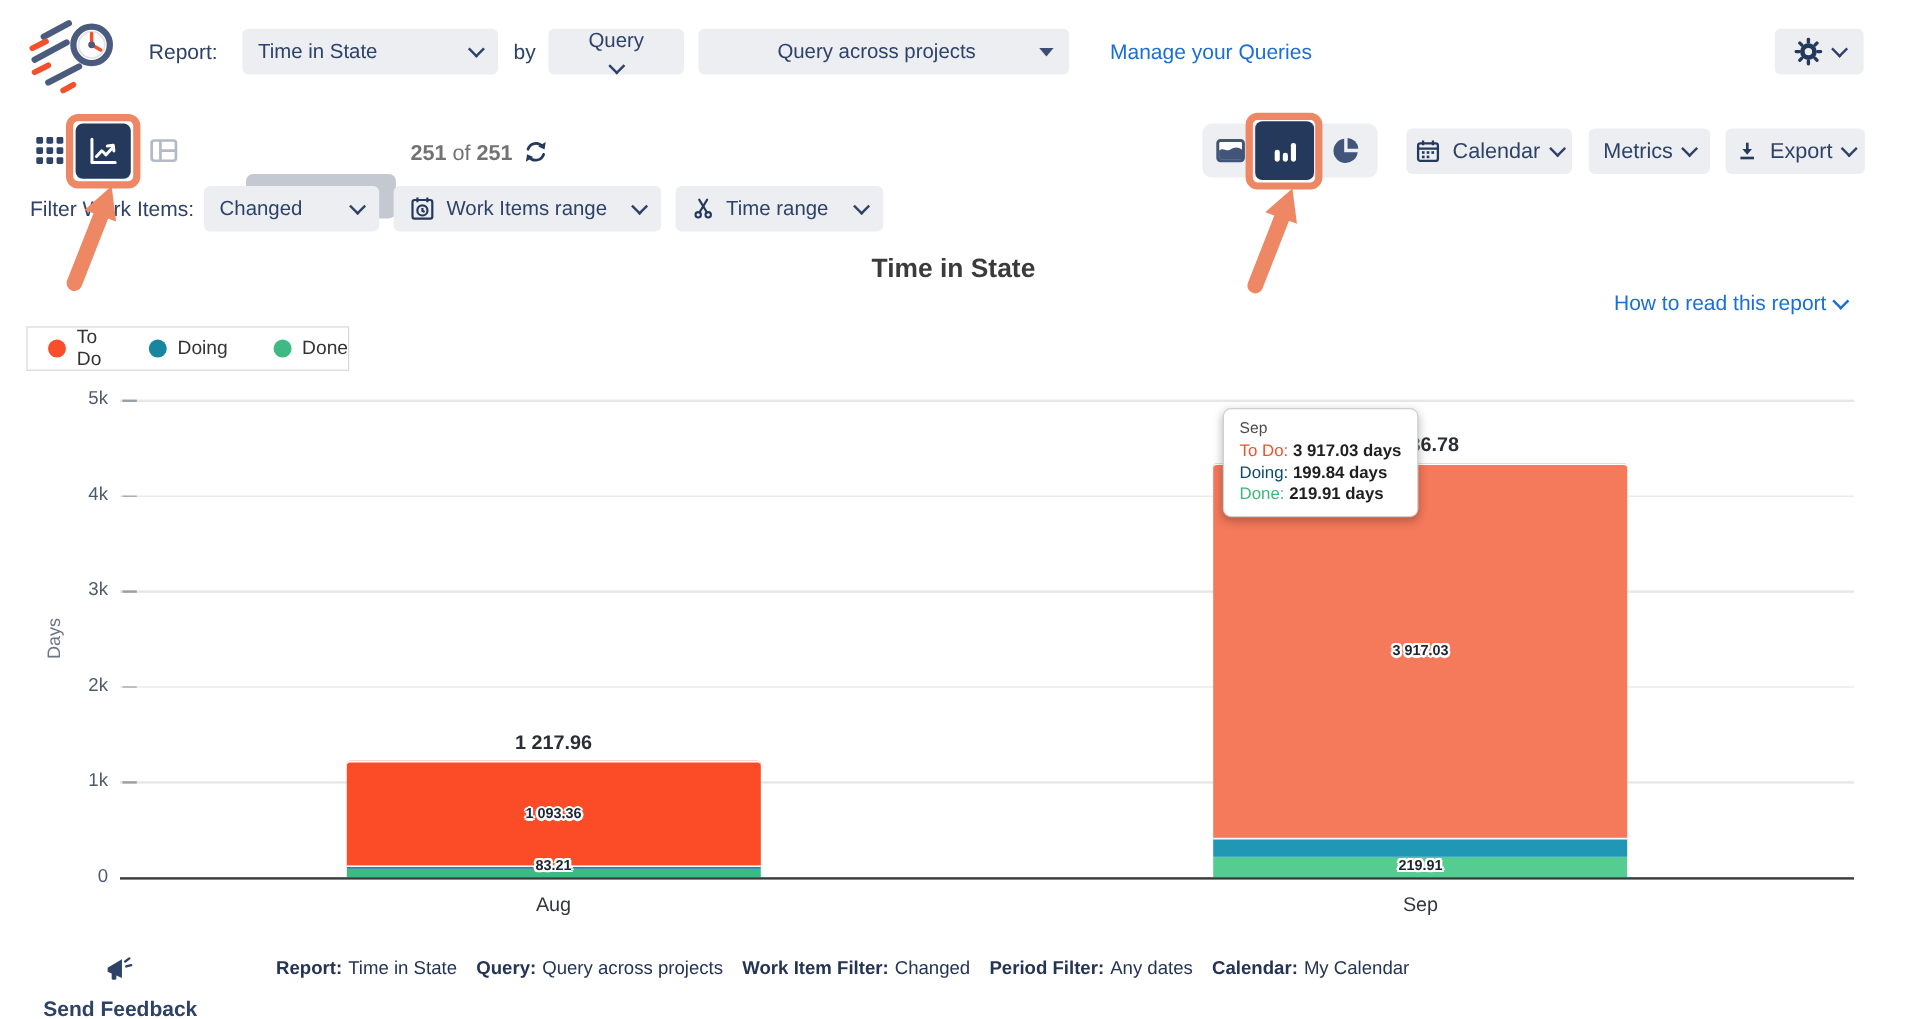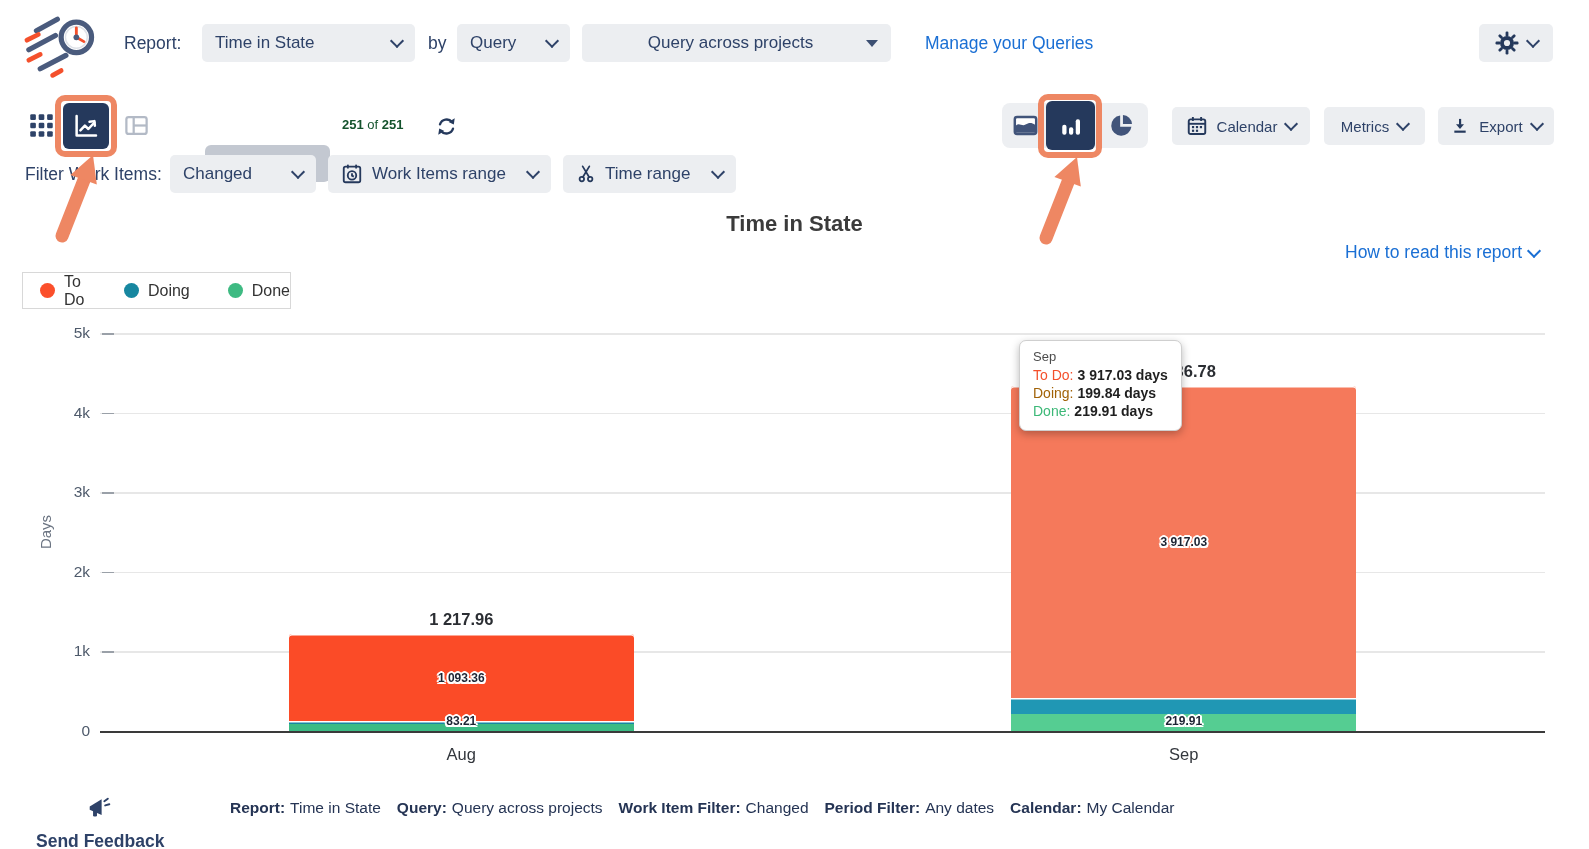--- a/index.html
+++ b/index.html
@@ -3,21 +3,21 @@
 <meta charset="utf-8">
 <style>
   html,body{margin:0;padding:0;background:#fff;}
   .page{position:relative;width:1589px;height:849px;background:#fff;overflow:hidden;
         font-family:"Liberation Sans",sans-serif;color:#2e4268;}
   .abs{position:absolute;box-sizing:border-box;}
   .txt{font-size:17.5px;color:#2e4268;}
   .dd{display:flex;align-items:center;justify-content:space-between;background:#eceef1;
       border-radius:5px;height:38px;padding:0 13px;font-size:17px;color:#2e4268;cursor:pointer;}
   .btn{display:flex;align-items:center;justify-content:center;gap:9px;background:#eceef1;
-      border-radius:5px;height:38px;font-size:15px;color:#2e4268;cursor:pointer;}
+      border-radius:5px;height:38px;font-size:18px;color:#2e4268;cursor:pointer;}
   .chev{display:inline-block;width:8px;height:8px;border-right:2.4px solid #2e4268;
       border-bottom:2.4px solid #2e4268;transform:rotate(45deg);position:relative;top:-2px;flex:none;}
   .chev.blue{border-color:#1a6fd4;}
   .tri{width:0;height:0;border-left:6px solid transparent;border-right:6px solid transparent;
       border-top:7px solid #3c4f72;flex:none;}
   .link{color:#1a6fd4;font-size:17.5px;cursor:pointer;text-decoration:none;display:flex;align-items:center;gap:7px;}
   .navbtn{background:#25395c;border-radius:6px;display:flex;align-items:center;justify-content:center;}
   .annbox{border:6px solid #ee8763;border-radius:10px;z-index:20;pointer-events:none;}
   .pill-group{background:#edeff2;border-radius:8px;}
   .zoom-pill{background:#c3c8d1;border-radius:6px;display:flex;align-items:center;justify-content:center;
@@ -83,21 +83,21 @@
 
   <div class="abs txt" style="left:124px;top:33px;">Report:</div>
 
   <div class="abs dd" style="left:202px;top:24px;width:213px;">
     <span>Time in State</span>
     <span class="chev"></span>
   </div>
 
   <div class="abs txt" style="left:428px;top:33px;">by</div>
 
-  <div class="abs dd" style="left:457px;top:24px;width:113px;">
+  <div class="abs dd" style="left:457px;top:24px;width:113px;flex-direction:column;">
     <span>Query</span>
     <span class="chev"></span>
   </div>
 
   <div class="abs dd" style="left:582px;top:24px;width:309px;justify-content:center;gap:0;">
     <span style="flex:1;text-align:center;">Query across projects</span>
     <span class="tri"></span>
   </div>
 
   <a class="abs link" style="left:925px;top:33px;">Manage your Queries</a>
@@ -153,21 +153,21 @@
       <rect x="3" y="4.5" width="18" height="15" rx="2"></rect>
       <line x1="9.5" y1="4.5" x2="9.5" y2="19.5"></line>
       <line x1="9.5" y1="12" x2="21" y2="12"></line>
     </svg>
   </div>
 
   <div class="abs zoom-pill" style="left:205px;top:108px;width:125px;height:37px;margin-top:37px;">
     <span>100%</span>
   </div>
 
-  <div class="abs" style="left:342px;top:117px;font-size:13px;color:#14532d;">
+  <div class="abs" style="left:342px;top:117px;font-size:18px;color:#737373;">
     <b>251</b>
     <span>of</span>
     <b>251</b>
   </div>
 
   <div class="abs" style="left:435px;top:115px;width:23px;height:23px;cursor:pointer;">
     <svg viewBox="0 0 24 24" width="23" height="23" fill="none" stroke="#25395c" stroke-width="2.4" stroke-linecap="round">
       <path d="M5.2 9.8a7.3 7.3 0 0 1 12.6-2.4"></path>
       <path d="M18.8 14.2a7.3 7.3 0 0 1-12.6 2.4"></path>
       <polygon points="20.6,3.4 19.6,9.9 14.2,7.4" fill="#25395c" stroke="none"></polygon>
@@ -333,21 +333,21 @@
         <div class="seg" style="bottom: 17.5048px; height: 15.9073px; background: rgb(32, 151, 180); box-shadow: rgb(255, 255, 255) 0px 1.5px 0px inset;"></div>
         <div class="seg" style="bottom: 33.4121px; height: 311.796px; background: rgb(245, 121, 91); box-shadow: rgb(255, 255, 255) 0px 1.5px 0px inset; border-radius: 3px 3px 0px 0px;"></div>
         <div class="seglabel" style="bottom: 179.31px;">3 917.03</div>
         <div class="totallabel" style="bottom: 350.208px;">4 336.78</div>
       </div>
     </div>
 
   <div class="tooltip">
     <div class="tt-title">Sep</div>
     <div class="tt-row"><span class="tt-name" style="color: rgb(244, 80, 44);">To Do:</span><span class="tt-val">3 917.03 days</span></div>
-    <div class="tt-row"><span class="tt-name" style="color: #a16207;">Doing:</span><span class="tt-val">199.84 days</span></div>
+    <div class="tt-row"><span class="tt-name" style="color: #0c4a6e;">Doing:</span><span class="tt-val">199.84 days</span></div>
     <div class="tt-row"><span class="tt-name" style="color: rgb(60, 184, 119); margin-top: 33px;">Done:</span><span class="tt-val">219.91 days</span></div>
   </div>
 
   <div class="abs feedback" style="left:36px;top:795px;flex-direction:column;">
     <span>
       <svg viewBox="0 0 24 24" width="26" height="26" fill="#2e4268">
         <path d="M2.5 10.5 L13.5 4 L13.5 18.5 L2.5 13.6 Z"></path>
         <rect x="5.6" y="13.8" width="3.6" height="6" rx="1.2"></rect>
         <path d="M16 5.8 l3.2-2.4" stroke="#2e4268" stroke-width="1.8" fill="none" stroke-linecap="round"></path>
         <path d="M16.8 9.6 l3.8-1" stroke="#2e4268" stroke-width="1.8" fill="none" stroke-linecap="round"></path>

